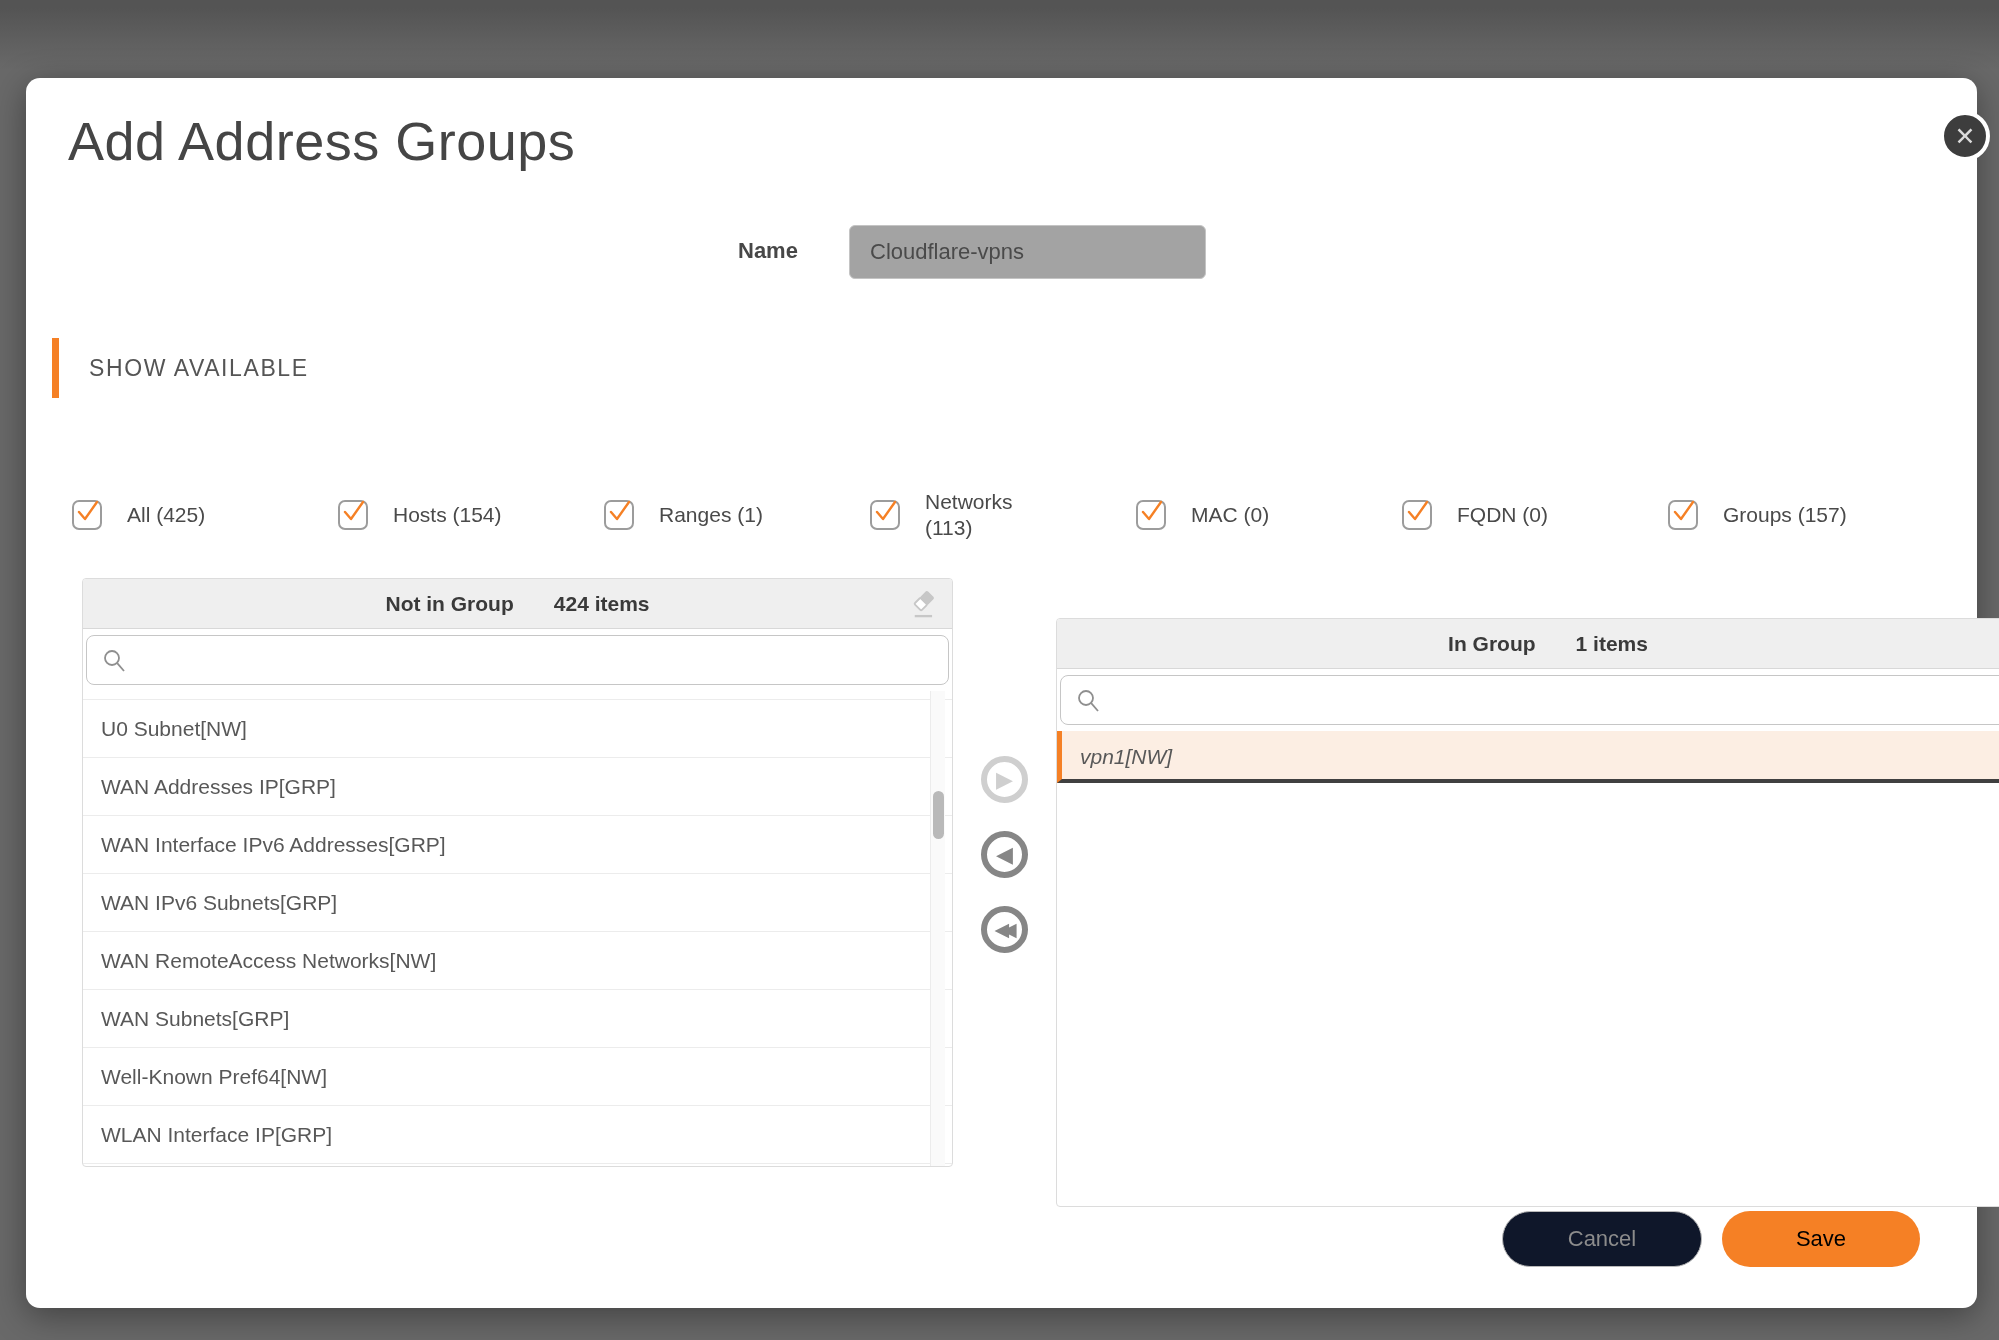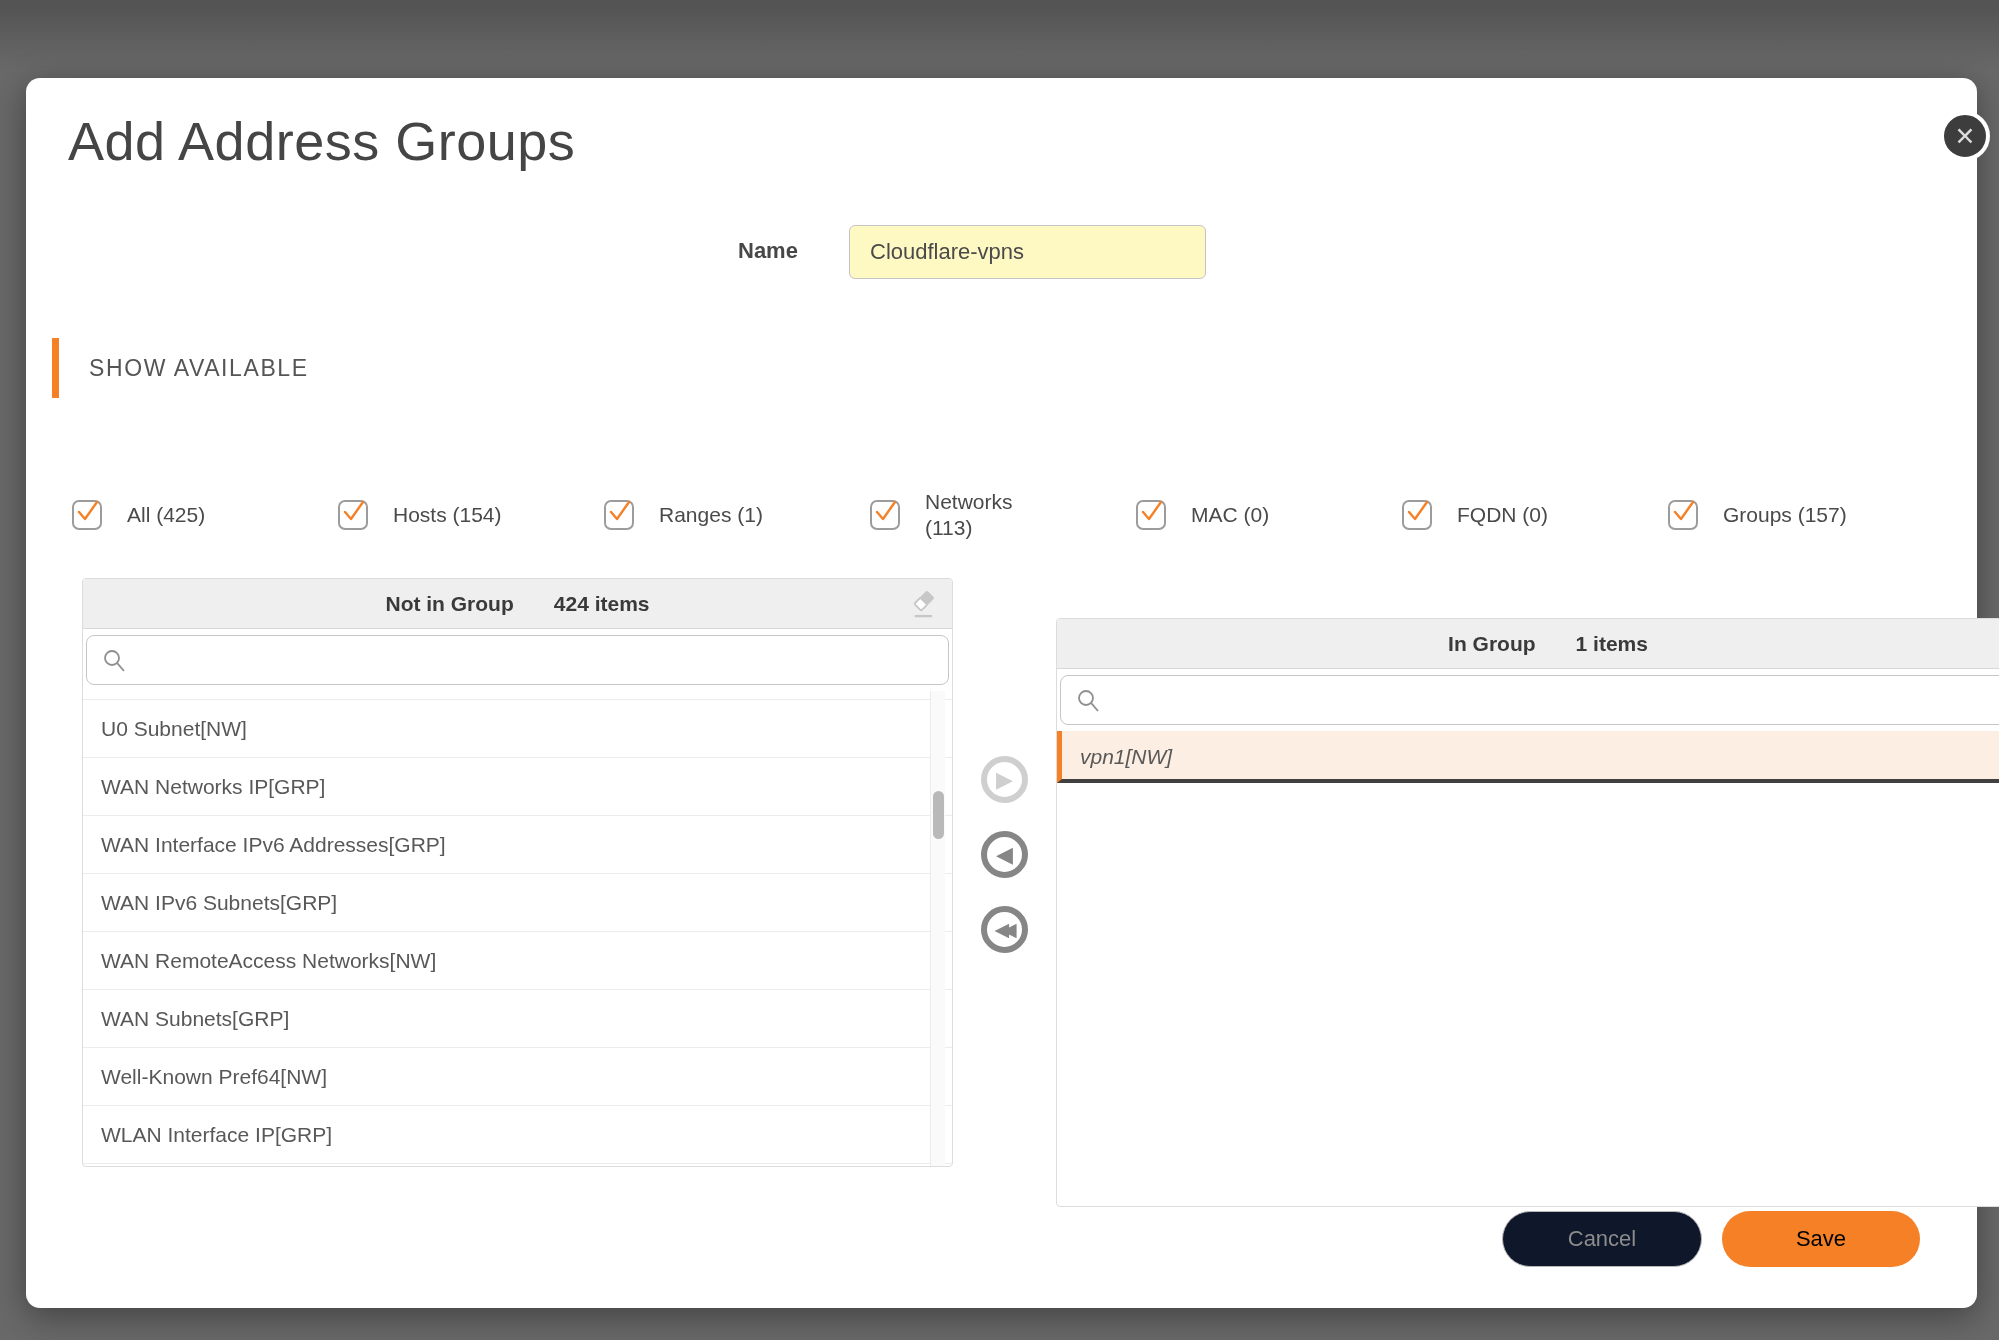--- a/index.html
+++ b/index.html
@@ -15,21 +15,21 @@
          border-radius:14px;box-shadow:0 8px 34px rgba(0,0,0,.38);}
 
   .dialog-title{position:absolute;left:42px;top:32px;font-size:54px;font-weight:500;color:#454545;letter-spacing:.5px;}
 
   .close-btn{position:absolute;top:33px;right:-13px;width:50px;height:50px;border-radius:50%;
              background:#3d3d3d;border:4px solid #fff;display:flex;align-items:center;justify-content:center;cursor:pointer;}
   .close-btn span{color:#dcdcdc;font-size:25px;line-height:1;font-weight:400;}
 
   .name-label{position:absolute;left:712px;top:160px;font-size:22px;font-weight:bold;color:#474747;}
   .name-input{position:absolute;left:823px;top:147px;width:357px;height:54px;border:1.5px solid #c4c4c4;
-              border-radius:6px;font-size:22px;color:#4a4a4a;padding:0 20px;outline:none;background:#fef9c3;}
+              border-radius:6px;font-size:22px;color:#4a4a4a;padding:0 20px;outline:none;background:#a3a3a3;}
 
   .section-head{position:absolute;left:26px;top:260px;height:60px;display:flex;align-items:center;}
   .section-bar{width:7px;height:60px;background:var(--accent,#F58025);margin-right:30px;}
   .section-title{font-size:23px;color:#555;letter-spacing:1.6px;}
 
   .filters{position:absolute;left:46px;top:400px;height:74px;display:flex;align-items:center;}
   .filter-item{width:266px;display:flex;align-items:center;flex:0 0 auto;}
   .filter-item:last-child{width:auto;}
   .checkbox{position:relative;width:30px;height:30px;border:2px solid #9c9c9c;border-radius:7px;background:#fff;
             margin-right:25px;flex:0 0 auto;cursor:pointer;}
@@ -171,21 +171,21 @@
         <svg viewBox="0 0 26 26" width="26" height="26">
           <circle cx="10" cy="10" r="7" fill="none" stroke="#8f8f8f" stroke-width="1.8"></circle>
           <line x1="15.2" y1="15.2" x2="22" y2="23" stroke="#8f8f8f" stroke-width="1.8"></line>
         </svg>
         <input value="" style="">
       </div>
       <div class="list">
         <div class="row-sliver"></div>
         <div>
             <div class="list-row">U0 Subnet[NW]</div>
-            <div class="list-row">WAN Networks IP[GRP]</div>
+            <div class="list-row">WAN Addresses IP[GRP]</div>
             <div class="list-row">WAN Interface IPv6 Addresses[GRP]</div>
             <div class="list-row">WAN IPv6 Subnets[GRP]</div>
             <div class="list-row">WAN RemoteAccess Networks[NW]</div>
             <div class="list-row">WAN Subnets[GRP]</div>
             <div class="list-row">Well-Known Pref64[NW]</div>
             <div class="list-row">WLAN Interface IP[GRP]</div>
           </div>
         <div class="vscroll">
           <div class="thumb"></div>
         </div>

